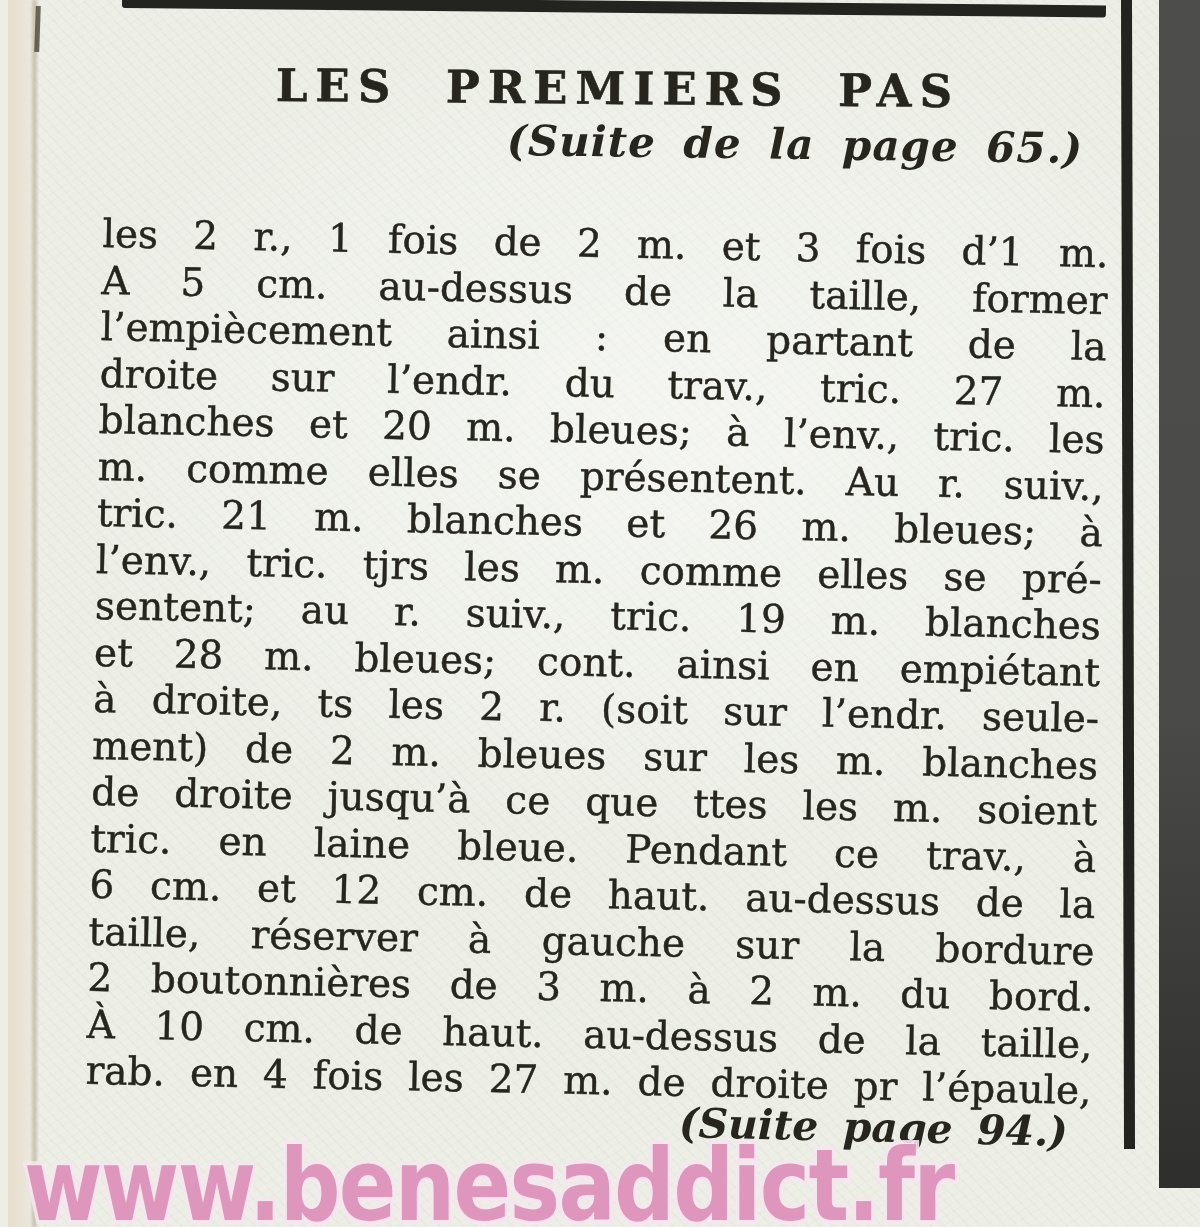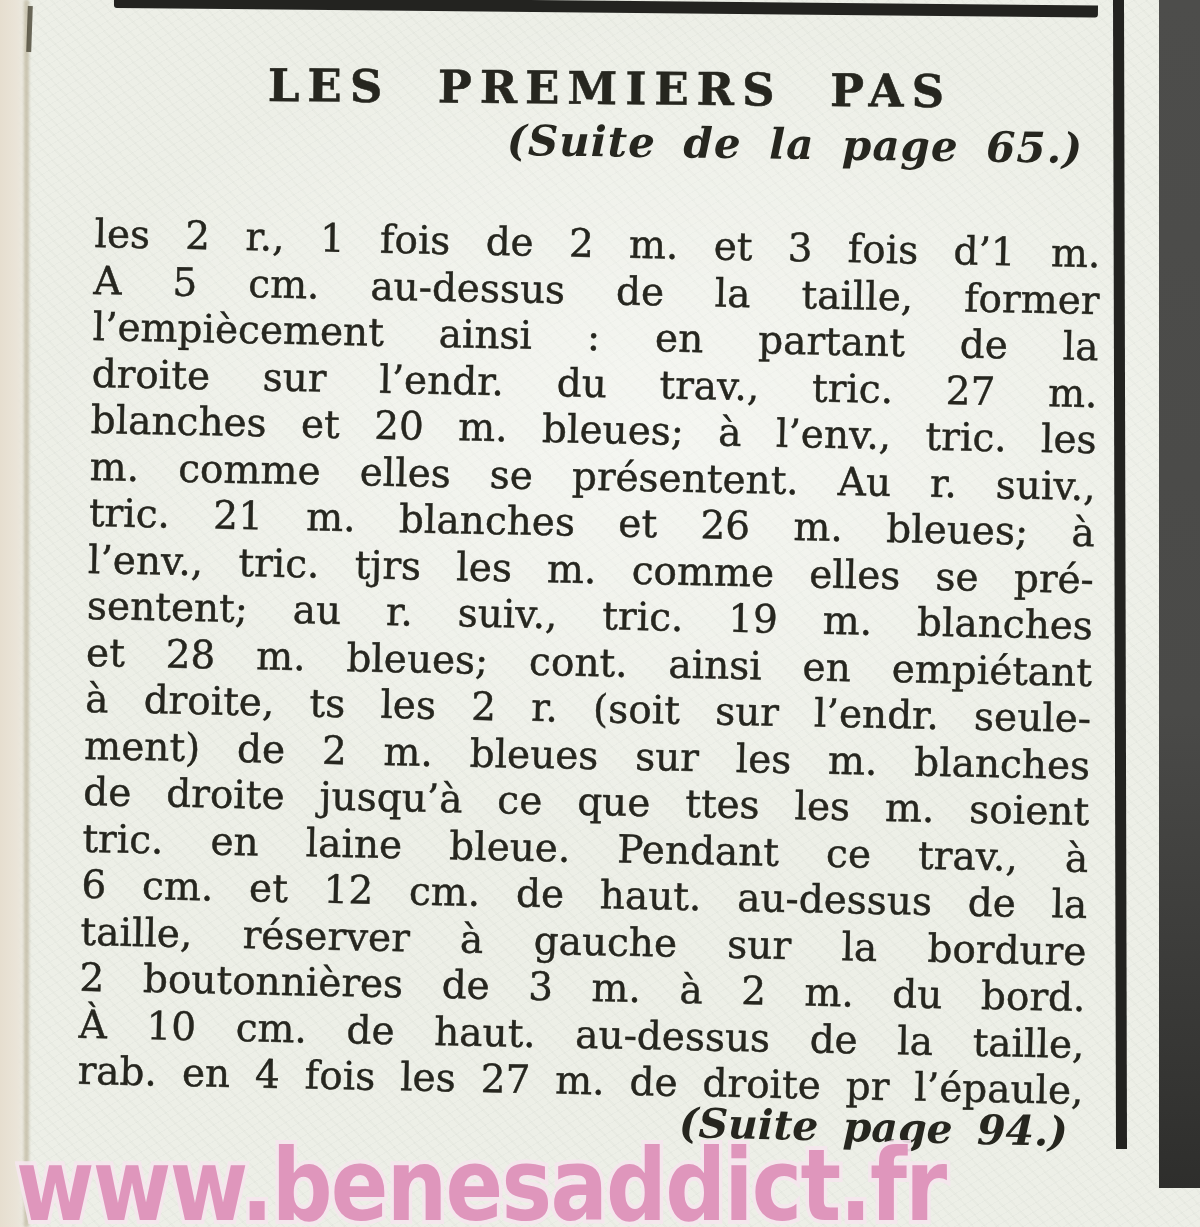--- a/index.html
+++ b/index.html
@@ -11,20 +11,21 @@
     font-family: "DejaVu Serif", serif;
   }
 
   .page {
     position: absolute; inset: 0;
     background:
       radial-gradient(ellipse 900px 600px at 55% 35%, rgba(255,255,255,0.45), rgba(255,255,255,0) 70%),
       repeating-linear-gradient(47deg, rgba(110,125,105,0.035) 0 2px, rgba(0,0,0,0) 2px 9px),
       repeating-linear-gradient(-31deg, rgba(90,105,120,0.03) 0 1px, rgba(0,0,0,0) 1px 7px),
       var(--paper, #edefe7);
+    margin-left: 8px;
   }
 
   
   .left-strip {
     position: absolute; left: 0; top: 0; width: 30px; height: 100%;
     background: linear-gradient(90deg, var(--left-strip, #e6decf) 0%, #eae4d8 55%, rgba(234,228,216,0) 100%);
   }
   .fold-line {
     position: absolute; left: 24px; top: 0; width: 5px; height: 100%;
     background: var(--fold-line, #a89d7e);

